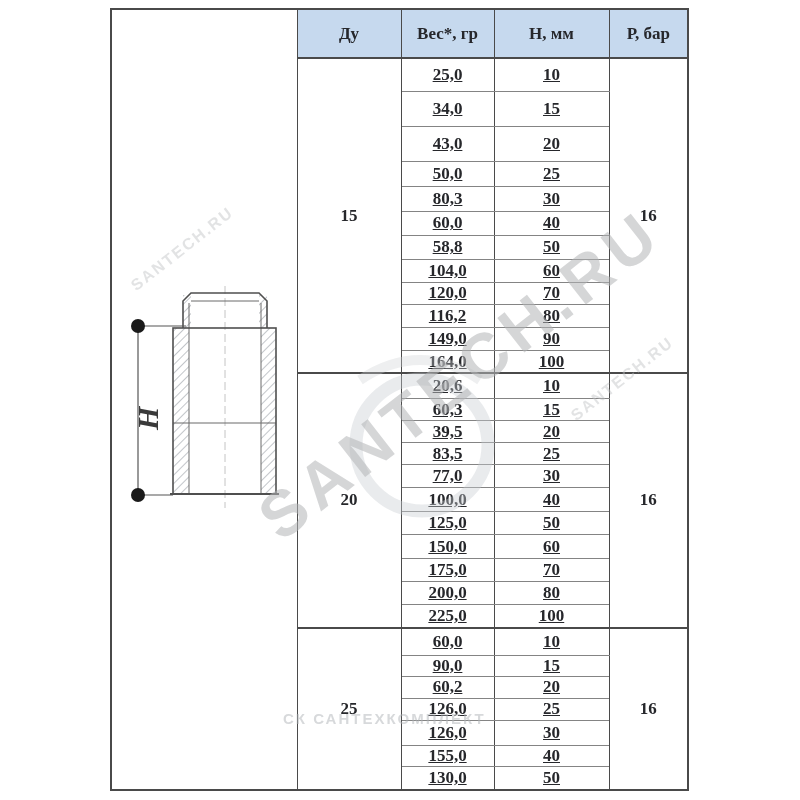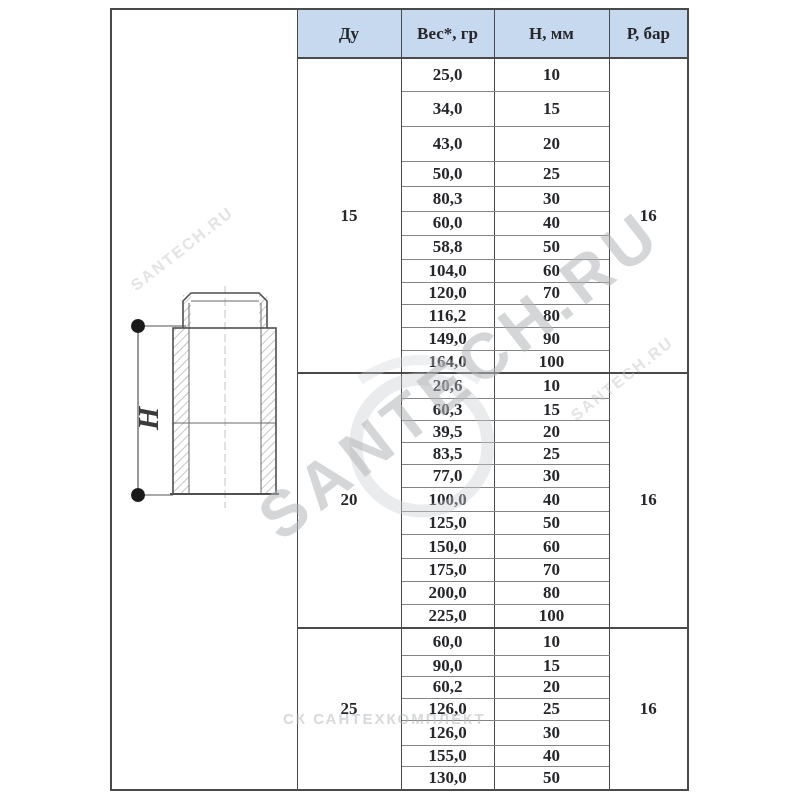--- a/index.html
+++ b/index.html
@@ -38,21 +38,21 @@
   th.hdr{
     background:var(--header-bg);
     border-bottom:2px solid var(--border-dark);
     color:#1c2433;
   }
   td.draw-cell{
     background:#fff;
     border-right:1px solid var(--border-dark);
     vertical-align:top;
   }
-  td.val{border-top:1px solid var(--border-light);border-bottom:1px solid var(--border-light);}
+  td.val{border-top:1px solid var(--border-light);border-bottom:1px solid var(--border-light);text-decoration:underline;}
   tr.grp > td{border-top:2px solid var(--border-dark);}
   td.span-cell{background:#fff;}
   .wm-layer{position:absolute;inset:0;pointer-events:none;z-index:10;}
   .wm-main{
     position:absolute;left:160px;top:340px;width:600px;height:70px;
     text-align:center;line-height:70px;
     font-family:"Liberation Sans","DejaVu Sans",sans-serif;
     font-weight:bold;font-size:64px;letter-spacing:7px;
     color:rgba(178,180,183,0.55);
     transform:rotate(-38deg);

